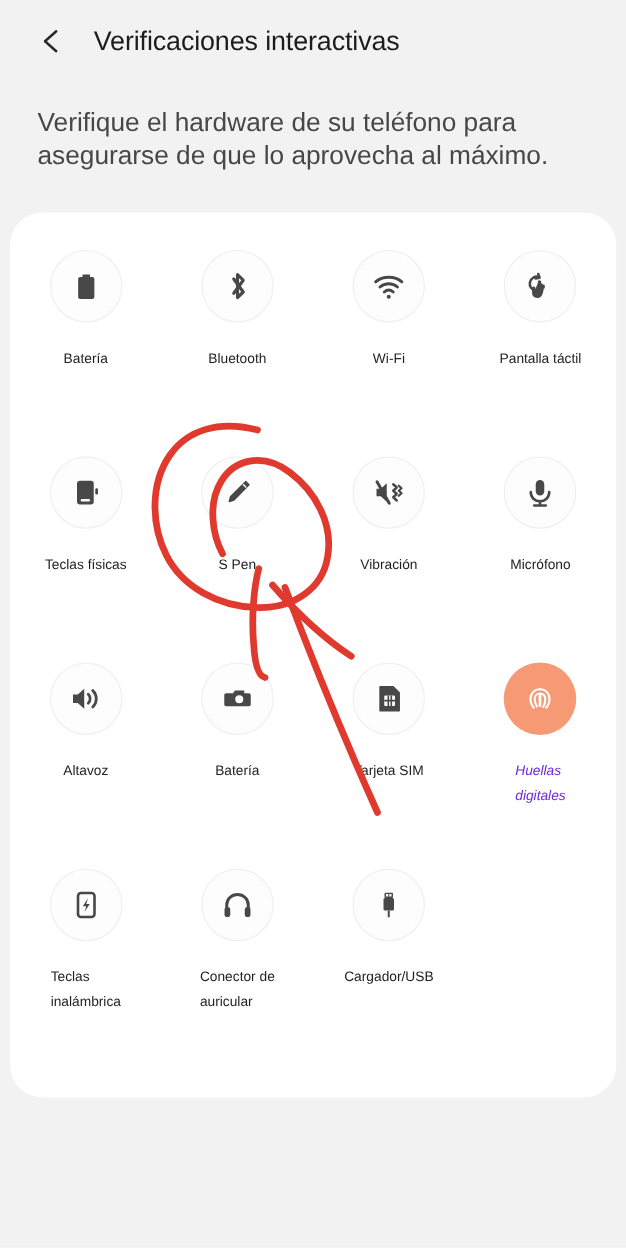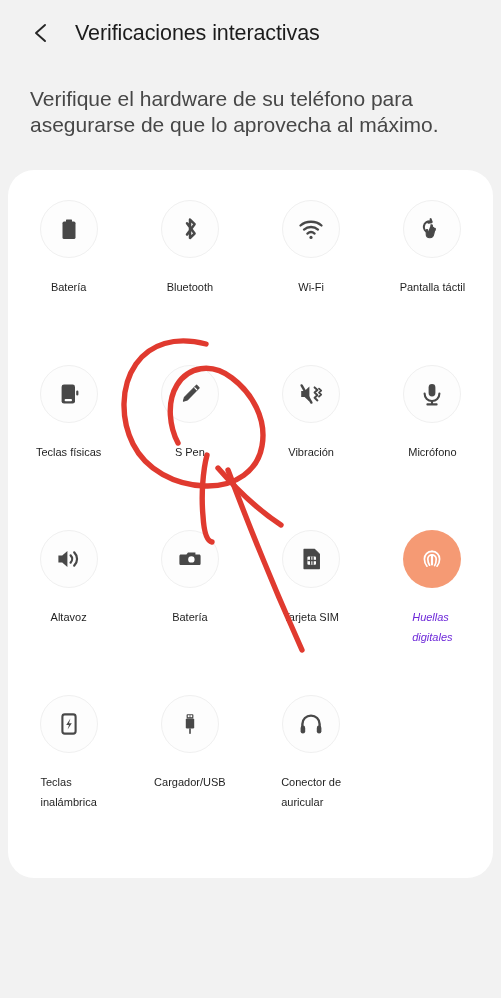--- a/index.html
+++ b/index.html
@@ -277,40 +277,40 @@
       <rect x="8.4" y="5.4" width="13.2" height="19.2" rx="2.4" fill="none" stroke="#484848" stroke-width="2.1"></rect>
       <path d="M16.4 9.6 L12.2 16 L15 16 L13.6 20.6 L17.8 14.2 L15 14.2 Z" fill="#484848"></path>
     </svg>
           </div>
           <div class="tile-label">Teclas
 inalámbrica</div>
         </div>
         <div class="tile">
           <div class="icon-circle">
             <svg width="30" height="30" viewBox="0 0 30 30">
+      <path d="M6.4 19.2 L6.4 15 C 6.4 10.2, 10.2 6.6, 15 6.6
+               C 19.8 6.6, 23.6 10.2, 23.6 15 L23.6 19.2" fill="none" stroke="#484848" stroke-width="2.4" stroke-linecap="round"></path>
+      <rect x="4.6" y="16.6" width="4.6" height="8" rx="2.3" fill="#484848"></rect>
+      <rect x="20.8" y="16.6" width="4.6" height="8" rx="2.3" fill="#484848"></rect>
+    </svg>
+          </div>
+          <div class="tile-label">Conector de
+auricular</div>
+        </div>
+        <div class="tile">
+          <div class="icon-circle">
+            <svg width="30" height="30" viewBox="0 0 30 30">
       <rect x="11.6" y="5.2" width="6.8" height="4.2" rx="0.8" fill="#484848"></rect>
       <rect x="12.8" y="6.2" width="1.8" height="2" fill="#ffffff"></rect>
       <rect x="15.4" y="6.2" width="1.8" height="2" fill="#ffffff"></rect>
       <rect x="10.8" y="9.4" width="8.4" height="10" rx="1.2" fill="#484848"></rect>
       <rect x="14.2" y="19.4" width="1.6" height="5.4" fill="#484848"></rect>
     </svg>
           </div>
           <div class="tile-label">Cargador/USB</div>
-        </div>
-        <div class="tile">
-          <div class="icon-circle">
-            <svg width="30" height="30" viewBox="0 0 30 30">
-      <path d="M6.4 19.2 L6.4 15 C 6.4 10.2, 10.2 6.6, 15 6.6
-               C 19.8 6.6, 23.6 10.2, 23.6 15 L23.6 19.2" fill="none" stroke="#484848" stroke-width="2.4" stroke-linecap="round"></path>
-      <rect x="4.6" y="16.6" width="4.6" height="8" rx="2.3" fill="#484848"></rect>
-      <rect x="20.8" y="16.6" width="4.6" height="8" rx="2.3" fill="#484848"></rect>
-    </svg>
-          </div>
-          <div class="tile-label">Conector de
-auricular</div>
         </div>
       </div>
   </div>
 
   <svg class="annotation" viewBox="0 0 501 998">
     <g fill="none" stroke="#e03a2f" stroke-width="5.4" stroke-linecap="round" stroke-linejoin="round">
 
       <path d="M206 344
                C 175 336, 150 344, 136 364
                C 120 387, 121 420, 133 444

